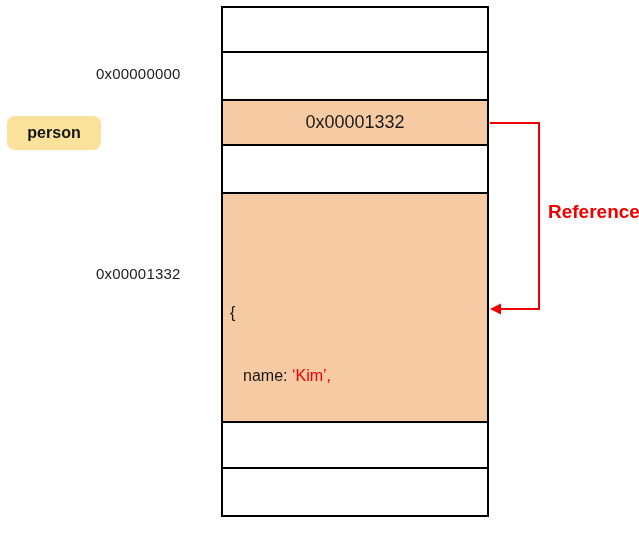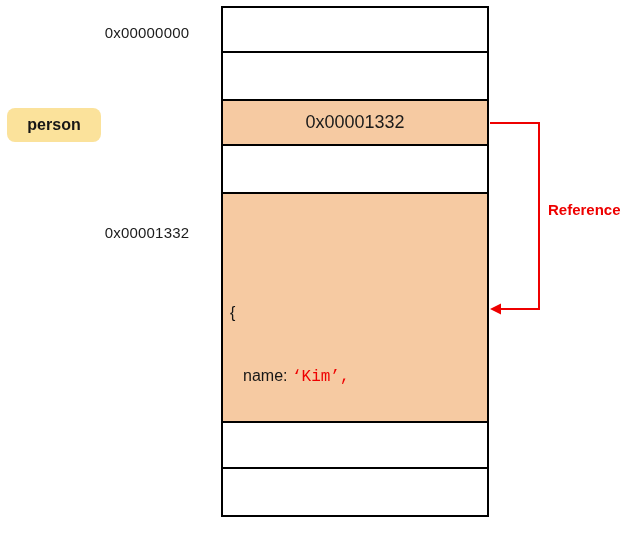--- a/index.html
+++ b/index.html
@@ -6,34 +6,35 @@
   .canvas{
     position:relative;
     width:639px;height:535px;
     background:#ffffff;
     font-family:"Liberation Sans", sans-serif;
     overflow:hidden;
   }
   
   .chip{
     position:absolute;
-    left:7px;top:108px;
+    left:7px;top:116px;
     width:94px;height:34px;
     background:#fbe29b;
     border-radius:8px;
     display:flex;align-items:center;justify-content:center;
     font-weight:bold;font-size:16px;color:#161616;
   }
   
   .addr{
     position:absolute;
     left:96px;width:102px;
-    text-align:center;
+    text-align:left;
     font-size:15px;color:#1b1b1b;
     letter-spacing:0.2px;
+    margin-top:41px;
   }
   .addr.a0{top:24px;}
   .addr.a1{top:116px;}
   .addr.a2{top:224px;}
   
   .memcol{
     position:absolute;
     left:221px;top:6px;
     width:268px;height:511px;
     box-sizing:border-box;
@@ -61,31 +62,31 @@
   }
   .objtext{
     position:absolute;
     left:7px;top:66px;
     font-size:16px;line-height:21px;
     color:#161616;
     white-space:pre;
   }
   .objtext .indent{padding-left:13px;display:block;}
   .objtext .line{display:block;}
-  .red{color:#ee0000;font-family:Liberation Mono, monospace;}
+  .red{color:#ee0000;}
   
   .arrow-svg{
     position:absolute;left:0;top:0;
     width:639px;height:535px;
     pointer-events:none;
   }
   .ref-label{
     position:absolute;
     left:548px;top:201px;
-    font-size:15px;font-weight:bold;
+    font-size:19px;font-weight:bold;
     color:#ee0000;
   }
 </style>
 </head>
 <body>
 
 <div class="canvas">
 
   <div class="chip">
     <span>person</span>

